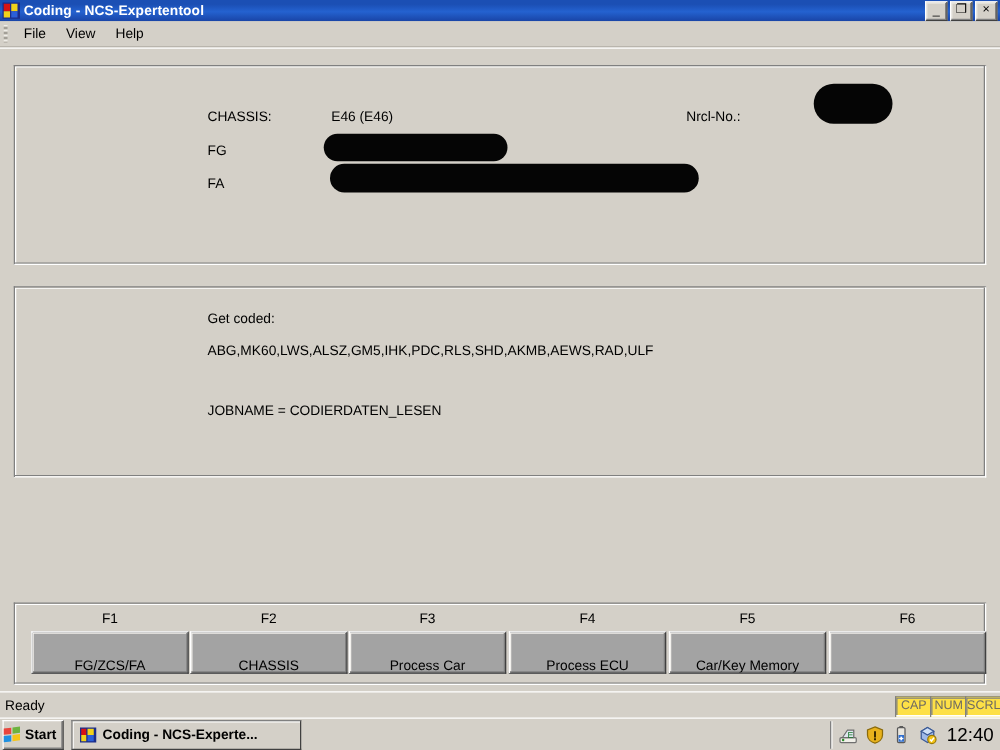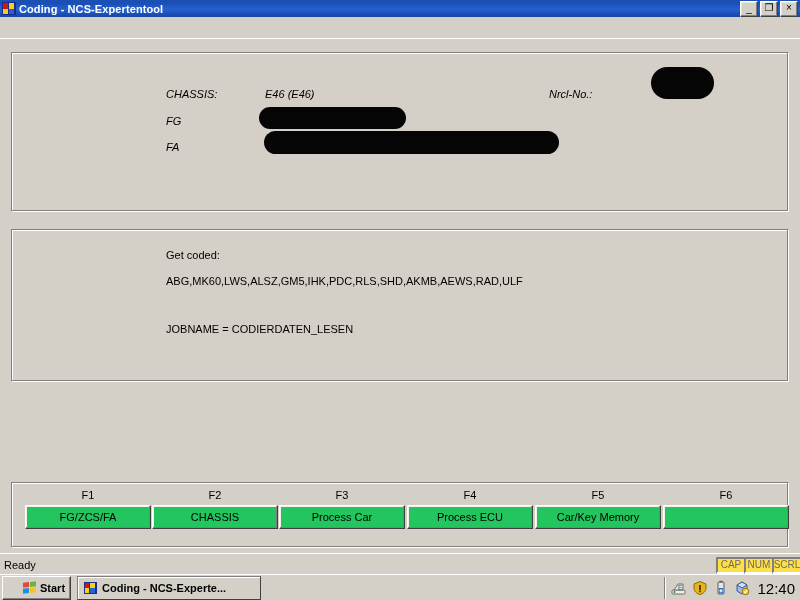--- a/index.html
+++ b/index.html
@@ -142,21 +142,21 @@
     background: #d4d0c8;
   }
   
   .panel::after {
     content: "";
     position: absolute;
     left: 0; top: 0; right: 0; bottom: 0;
     pointer-events: none;
   }
 
-  #panel-vehicle { left: 11px; top: 13px; width: 776px; height: 158px; font-style: italic; }
+  #panel-vehicle { left: 11px; top: 13px; width: 776px; height: 158px; }
   #panel-job     { left: 11px; top: 190px; width: 776px; height: 151px; }
   #panel-fkeys   { left: 11px; top: 443px; width: 776px; height: 64px; }
 
   .field-label {
     position: absolute;
     font-size: 11px;
     color: #000;
     white-space: nowrap;
   }
   .field-value {
@@ -182,31 +182,31 @@
   }
   .fkey-label {
     font-size: 11px;
     color: #000;
     margin-top: 6px;
     margin-bottom: 4px;
   }
   .fkey-button {
     width: 126px;
     height: 24px;
-    background: #22c55e;
+    background: #a3a3a3;
     border: 1px solid #ffffff;
     border-right-color: #404040;
     border-bottom-color: #404040;
     box-shadow: inset -1px -1px 0 #808080, inset 1px 1px 0 #f2f0ec;
     font-family: "Liberation Sans", sans-serif;
     font-size: 11px;
     color: #000;
     line-height: 22px;
     text-align: center;
-    padding: 0;
+    padding: 16px;
     cursor: default;
     white-space: nowrap;
     overflow: hidden;
   }
 
   
   .statusbar {
     position: absolute;
     left: 0; top: 553px;
     width: 800px;
@@ -247,21 +247,21 @@
     width: 800px;
     height: 26px;
     background: #d4d0c8;
     border-top: 1px solid #ffffff;
     display: flex;
     align-items: center;
   }
   .start-button {
     margin-left: 2px;
     height: 22px;
-    padding: 0 5px 0 20px;
+    padding: 0 5px 0 0;
     display: flex;
     align-items: center;
     gap: 3px;
     background: #d4d0c8;
     border: 1px solid #ffffff;
     border-right-color: #404040;
     border-bottom-color: #404040;
     box-shadow: inset -1px -1px 0 #808080;
     font-size: 11px;
     font-weight: bold;
@@ -357,20 +357,26 @@
       </div>
       <div class="tbtn">
         <span>❐</span>
       </div>
       <div class="tbtn">
         <span>×</span>
       </div>
     </div>
   </div>
 
+  <div class="menubar">
+    <div class="gripper"></div>
+    <div class="menu-item">File</div>
+    <div class="menu-item">View</div>
+    <div class="menu-item">Help</div>
+  </div>
 
   <div class="client">
 
     <div class="panel" id="panel-vehicle">
       <div class="field-label" style="left:154px; top:35px;">CHASSIS:</div>
       <div class="field-value" style="left:253px; top:35px;">E46 (E46)</div>
 
       <div class="field-label" style="left:154px; top:62px;">FG</div>
       <div class="redaction" style="left:247px; top:54px; width:147px; height:22px;"></div>
 

